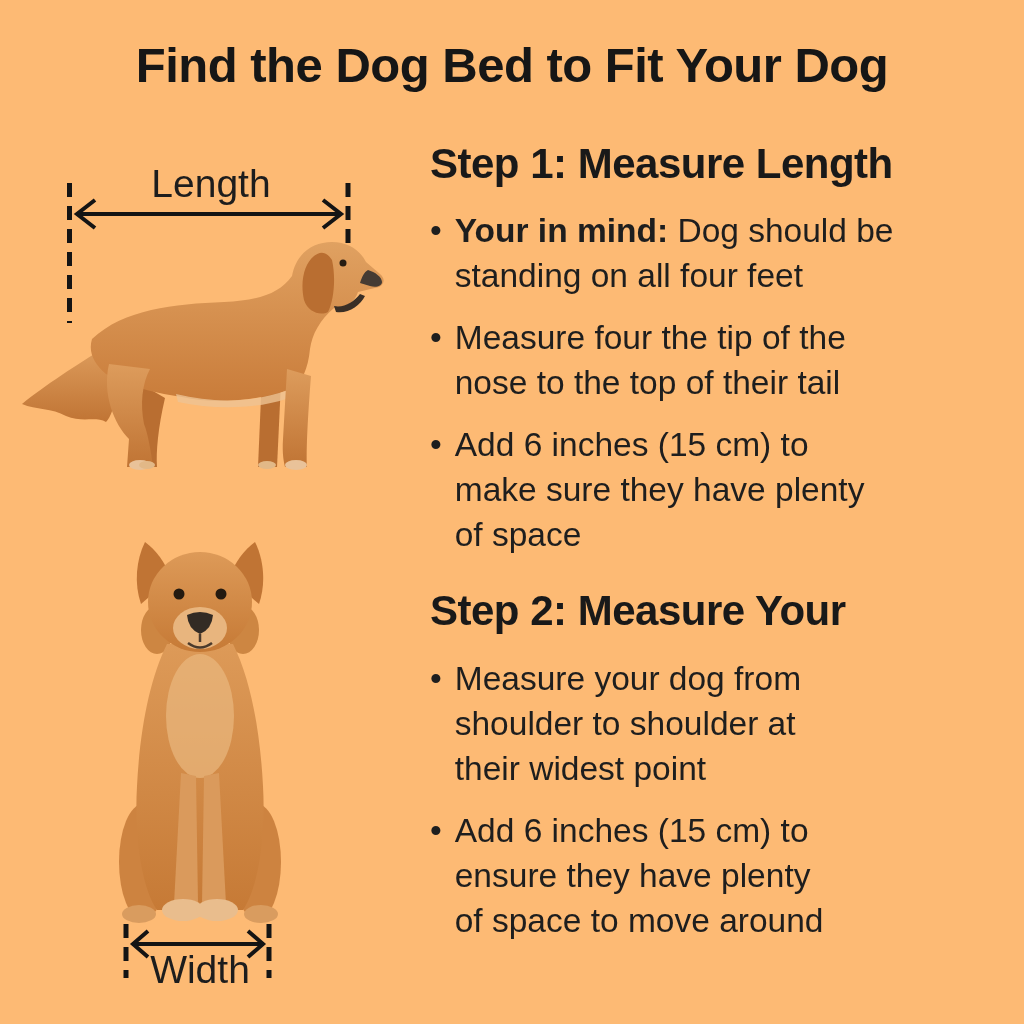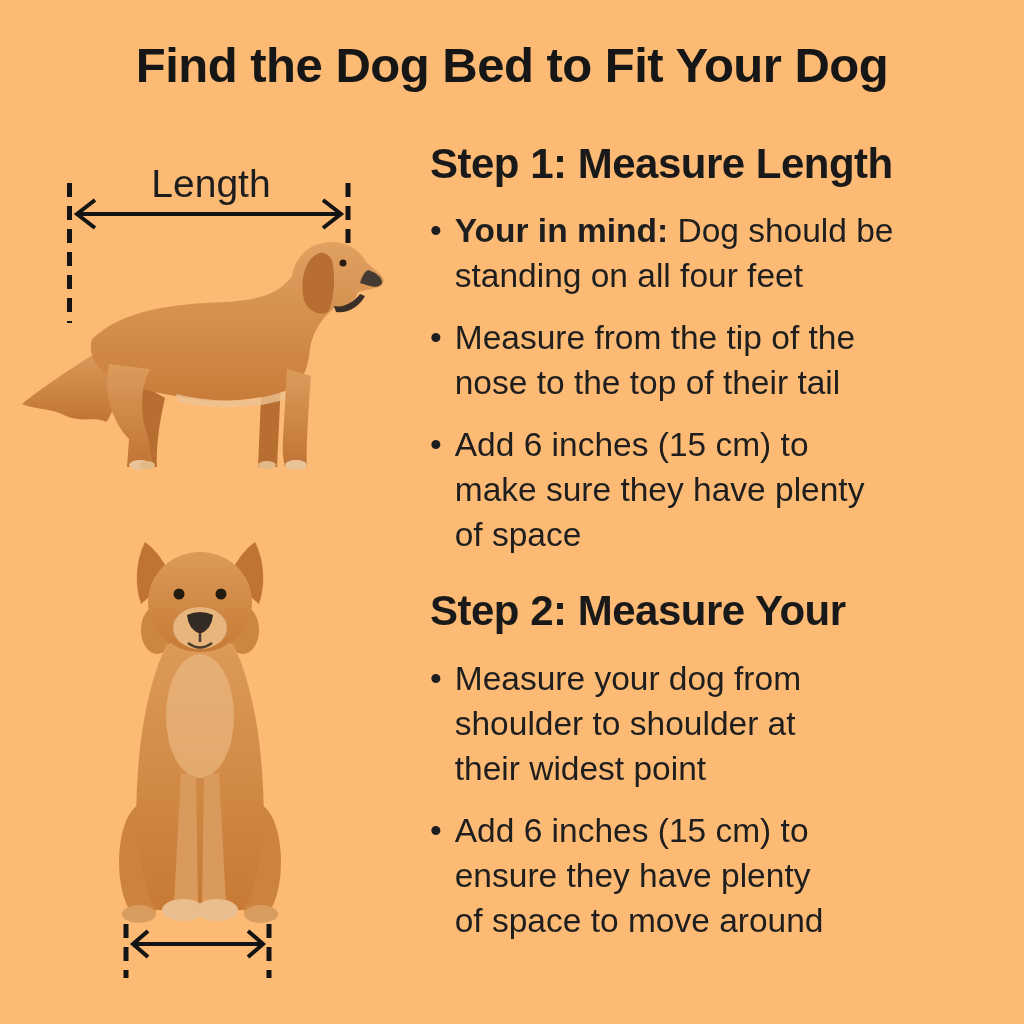--- a/index.html
+++ b/index.html
@@ -143,35 +143,36 @@
     <svg class="guide guide-width" viewBox="0 0 160 62">
       <line x1="8" y1="4" x2="8" y2="58"></line>
       <line x1="151" y1="4" x2="151" y2="58"></line>
       <g>
         <path class="arrow-shaft" d="M14,24 L146,24"></path>
         <path class="chev" d="M30,11 L15,24 L30,37"></path>
         <path class="chev" d="M130,11 L145,24 L130,37"></path>
       </g>
     </svg>
 
+    <div class="measure-label label-width">Width</div>
   </div>
 
   <div class="steps">
 
     <section class="step">
       <h2>Step 1: Measure Length</h2>
       <ul>
         <li>
           <span class="glyph">•</span>
           <div class="li-text"><span class="bb">Your in mind:</span><span> Dog should be
 standing on all four feet</span></div>
         </li>
         <li>
           <span class="glyph">•</span>
-          <div class="li-text"><span>Measure from the tip of the
+          <div class="li-text"><span>Measure four the tip of the
 nose to the top of their tail</span></div>
         </li>
         <li>
           <span class="glyph">•</span>
           <div class="li-text"><span>Add 6 inches (15 cm) to
 make sure they have plenty
 of space</span></div>
         </li>
       </ul>
     </section>

